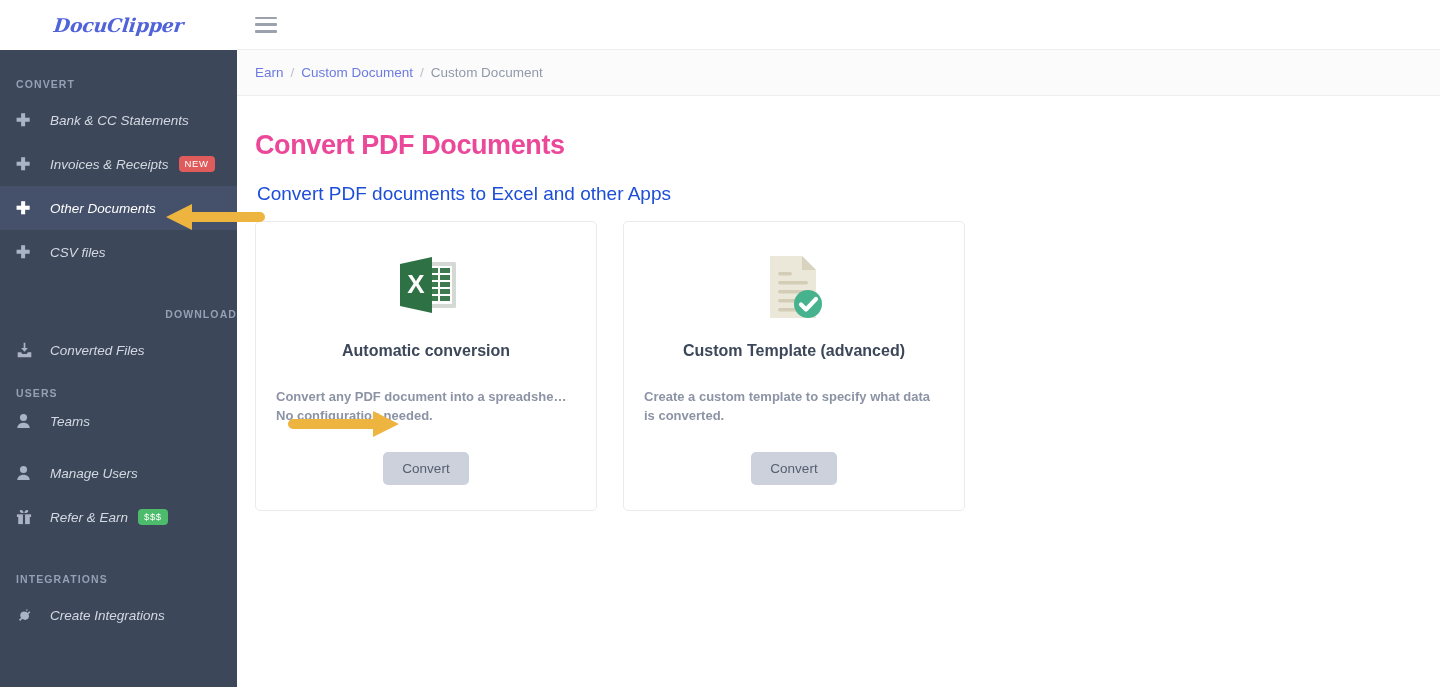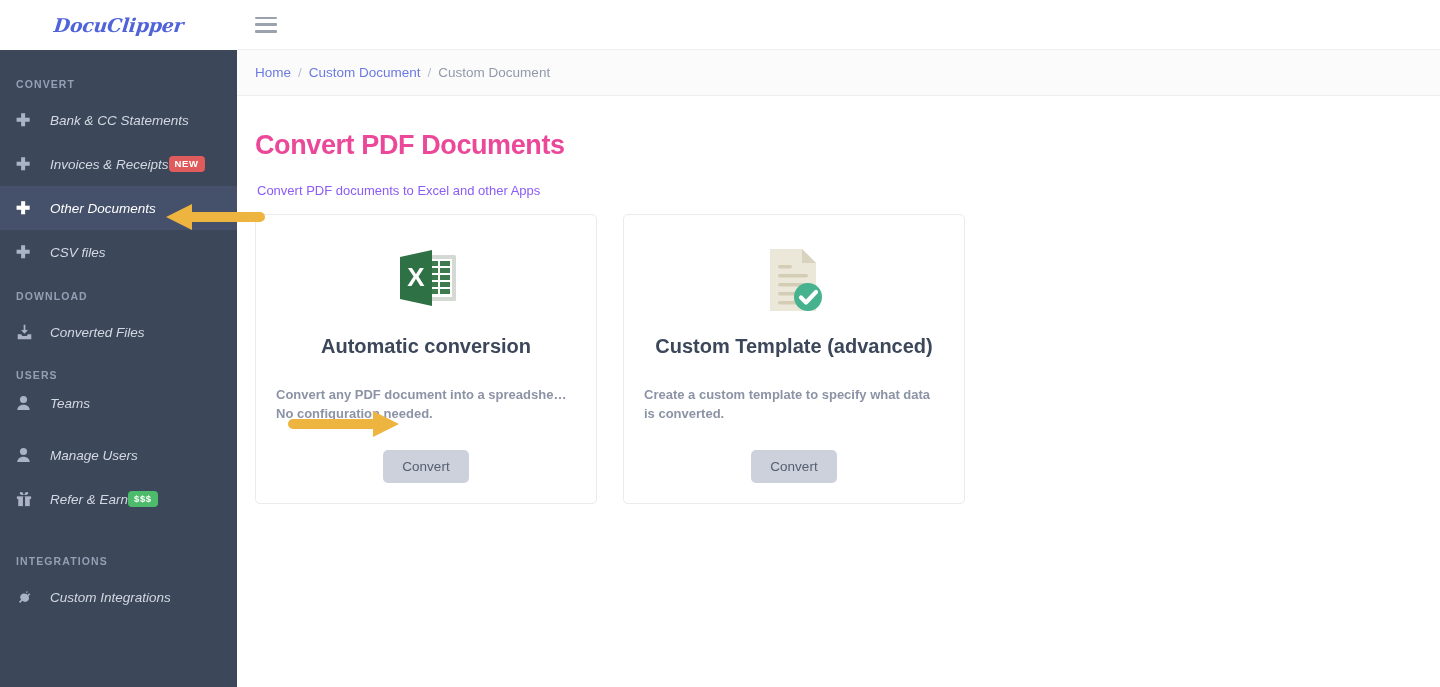--- a/index.html
+++ b/index.html
@@ -36,21 +36,21 @@
   }
   .nav-scroll { padding-top: 0px; }
   .nav-section-label {
     font-size: 10.5px;
     font-weight: bold;
     letter-spacing: 1.1px;
     color: #93a0b5;
     padding: 0 0 0 16px;
   }
   .sec-convert { margin-top: 28px; }
-  .sec-download { margin-top: 16px; }
+  .sec-download { margin-top: 34px; text-align: right; }
   .sec-users { margin-top: 15px; }
   .sec-integrations { margin-top: 34px; }
 
   .nav-item {
     display: flex; align-items: center;
     height: 44px;
     padding-left: 16px;
     cursor: pointer;
     position: relative;
   }
@@ -65,25 +65,26 @@
   .nav-label {
     font-size: 13.5px;
     color: #d3d9e2;
     white-space: nowrap;
     padding-left: 8px;
     font-style: italic;
   }
   .nav-item.active .nav-label { color: #ffffff; }
   .badge {
     font-size: 9.5px;
-    font-weight: bold;
+    font-weight: normal;
     letter-spacing: 0.6px;
     color: #ffffff;
     border-radius: 4px;
     padding: 3px 6px 3px 6px;
+    margin-left: 10px;
     line-height: 1;
   }
   .badge-new { background: #e05c5c; }
   .badge-money { background: #4cbb6c; }
 
   .plus-glyph {
     font-size: 17px;
     font-weight: bold;
     line-height: 1;
     color: #aab4c6;
@@ -124,38 +125,38 @@
 
   .content { padding: 34px 0 0 18px; }
   .page-title {
     font-size: 27px;
     font-weight: bold;
     color: #ec4899;
     letter-spacing: -0.4px;
     margin: 0;
   }
   .page-sub {
-    font-size: 13px;
-    color: #8b5cf6;
+    font-size: 19px;
+    color: #1d4ed8;
     margin: 22px 0 0 2px;
   }
 
   .cards { display: flex; gap: 26px; margin-top: 16px; }
   .card {
     width: 342px; height: 290px;
     background: #ffffff;
     border: 1px solid #e9ebef;
     border-radius: 5px;
     display: flex; flex-direction: column; align-items: center;
     padding-top: 22px;
     position: relative;
   }
   .card-icon { height: 86px; display: flex; align-items: center; justify-content: center; }
   .card-title {
-    font-size: 20px; font-weight: bold; color: #3c4759;
+    font-size: 16px; font-weight: bold; color: #3c4759;
     margin-top: 12px; text-align: left;
   }
   .card-desc {
     font-size: 13px; font-weight: bold; color: #8b93a5;
     text-align: left; line-height: 1.45;
     margin-top: 28px; width: 300px;
   }
   .convert-btn {
     margin-top: 26px;
     background: #ccd1dc;
@@ -267,38 +268,38 @@
       </div>
 
       <div class="nav-section-label sec-integrations">INTEGRATIONS</div>
 
       <div class="nav-item first-in-sec">
         <span class="nav-icon">
           <svg width="17" height="17" viewBox="0 0 20 20" fill="currentColor" aria-hidden="true">
             <path d="M12.6 2.1l1.3 1.3-2 2 1.6 1.6 2-2 1.3 1.3-2.1 2.1c1 1.7.8 4-.7 5.5-1.8 1.8-4.7 1.8-6.5 0L4.9 16.6 3.4 15l2.6-2.3c-1.5-1.8-1.4-4.5.3-6.2C7.8 5 10.1 4.8 11.8 5.8z"></path>
           </svg>
         </span>
-        <span class="nav-label">Custom Integrations</span>
+        <span class="nav-label">Create Integrations</span>
       </div>
 
     </div>
   </div>
 
   <div id="main">
 
     <div class="topbar">
       <div class="hamburger">
         <i></i>
           <i></i>
           <i></i>
       </div>
     </div>
 
     <div class="crumbbar">
-      <span class="crumb-link">Home</span>
+      <span class="crumb-link">Earn</span>
       <span class="crumb-sep">/</span>
       <span class="crumb-link">Custom Document</span>
       <span class="crumb-sep">/</span>
       <span class="crumb-current">Custom Document</span>
     </div>
 
     <div class="content">
       <h1 class="page-title">Convert PDF Documents</h1>
       <div class="page-sub">Convert PDF documents to Excel and other Apps</div>
 

